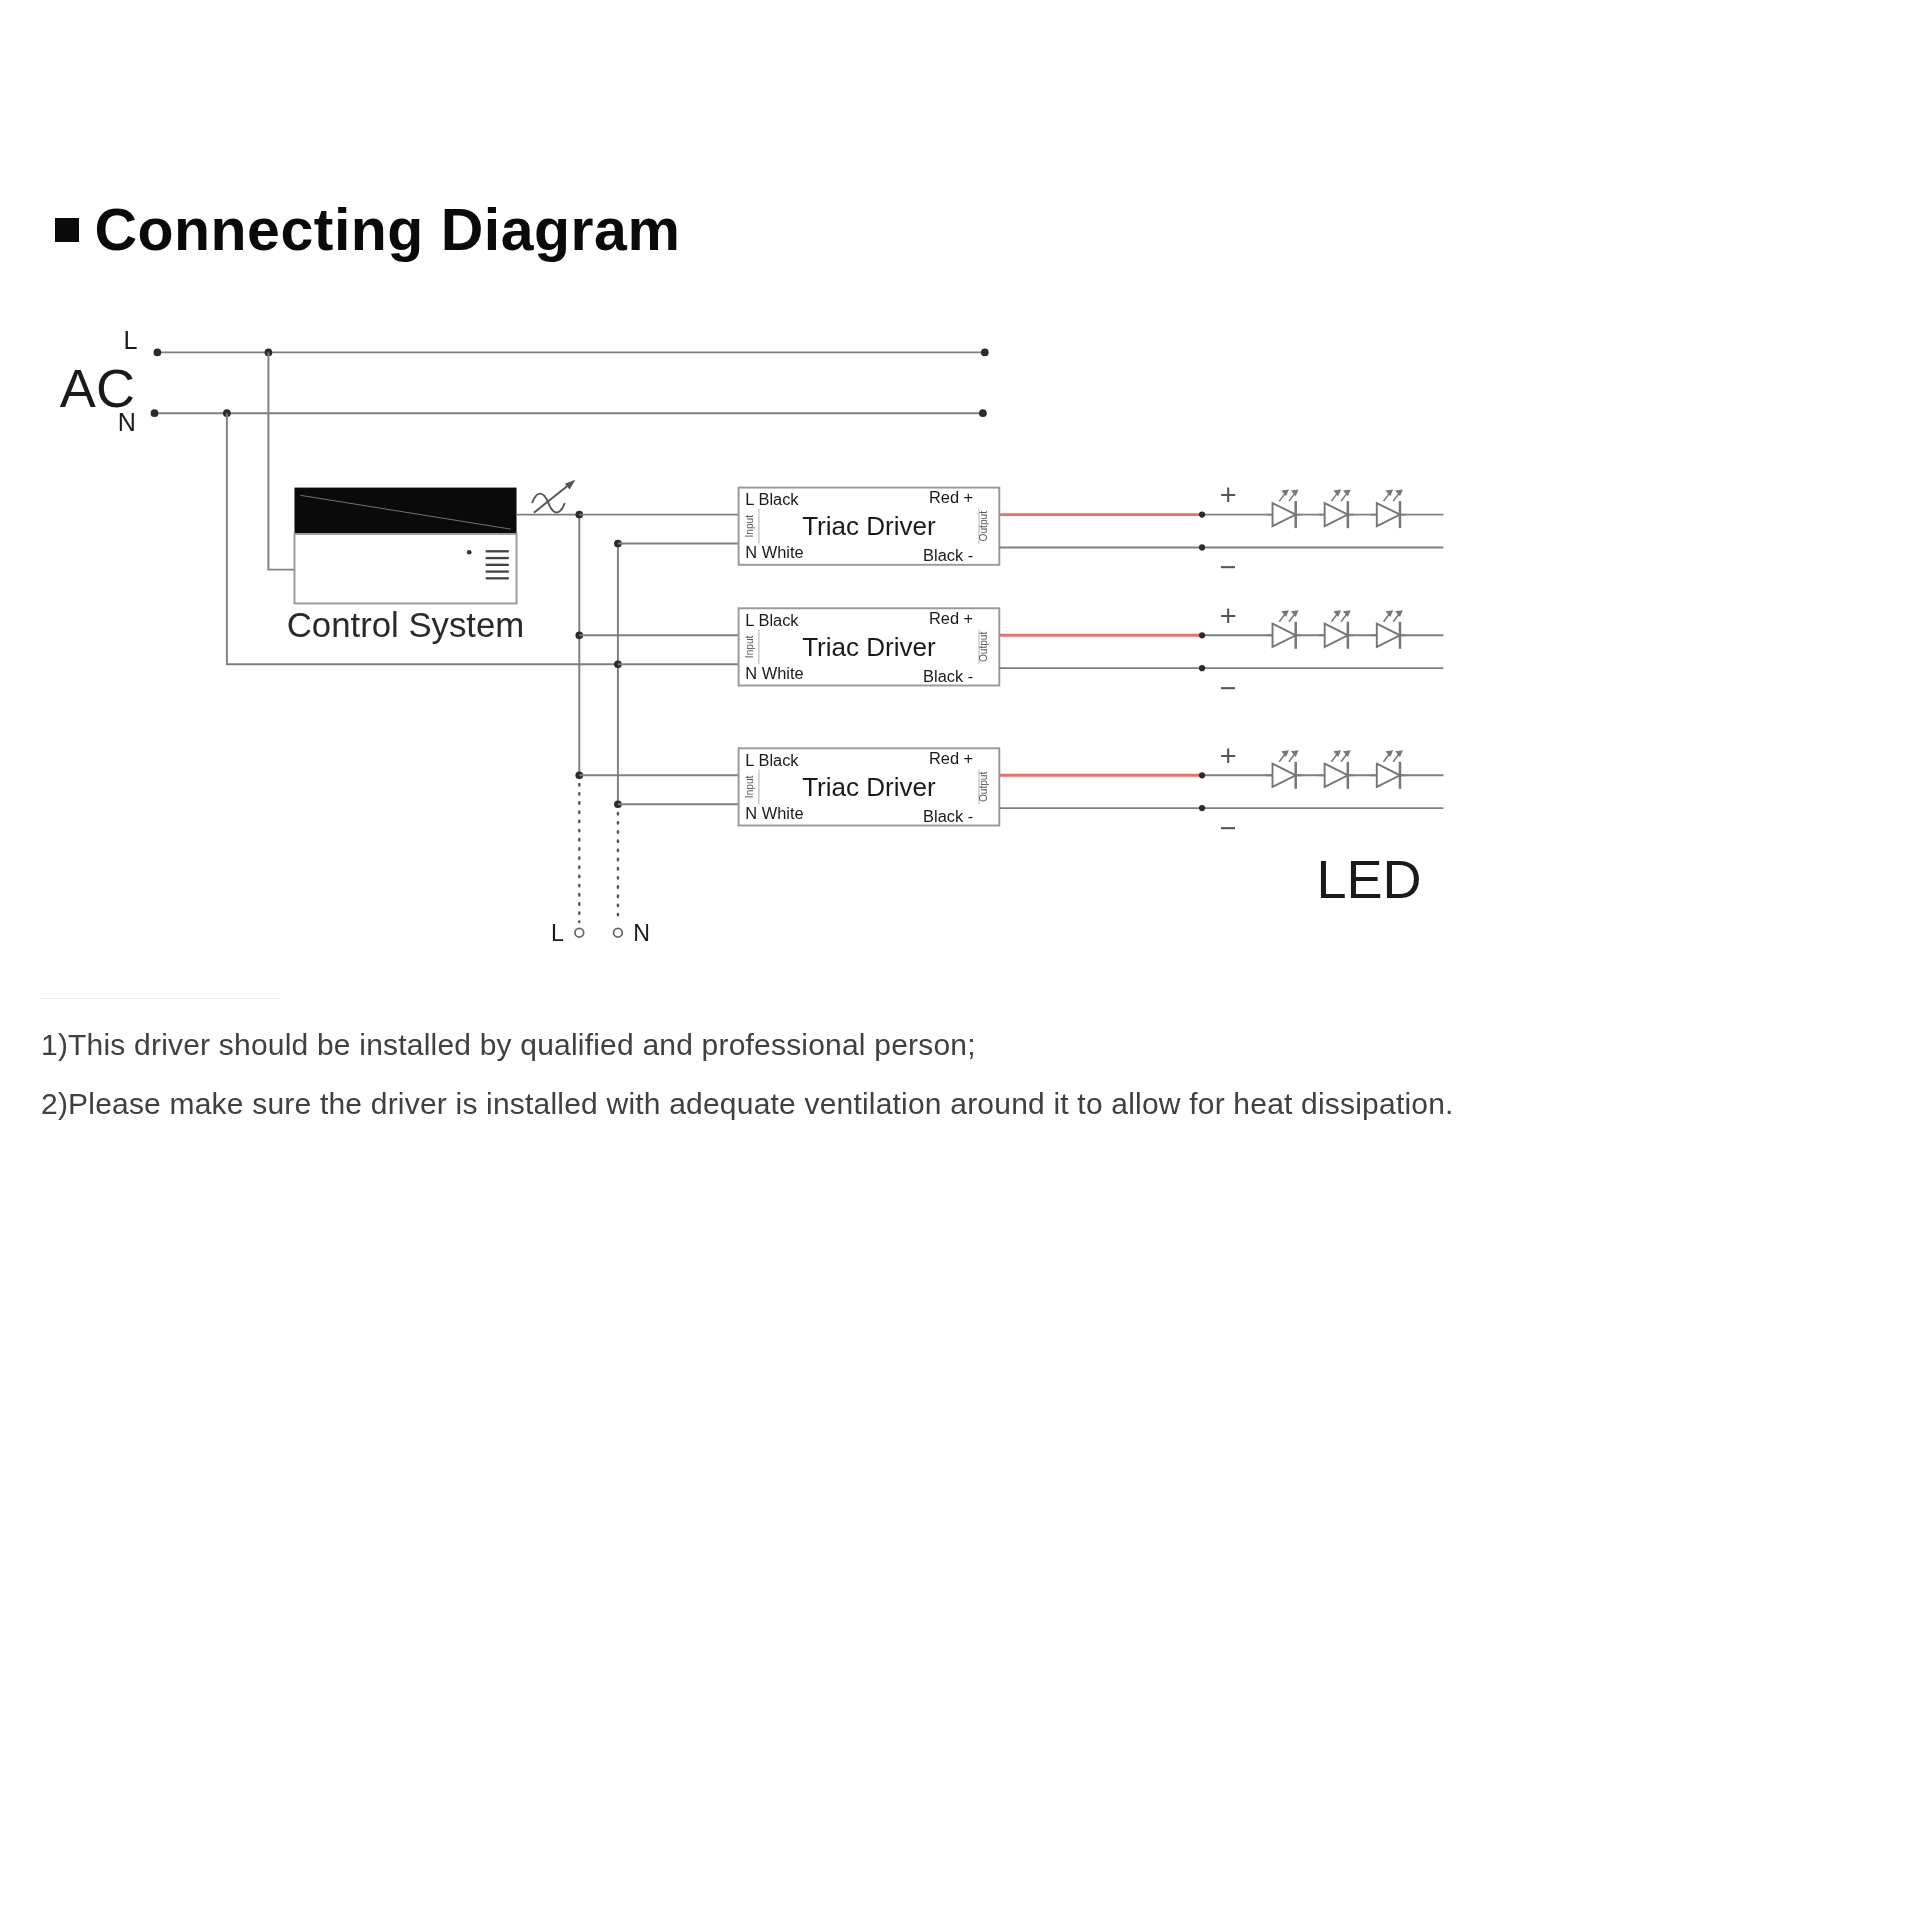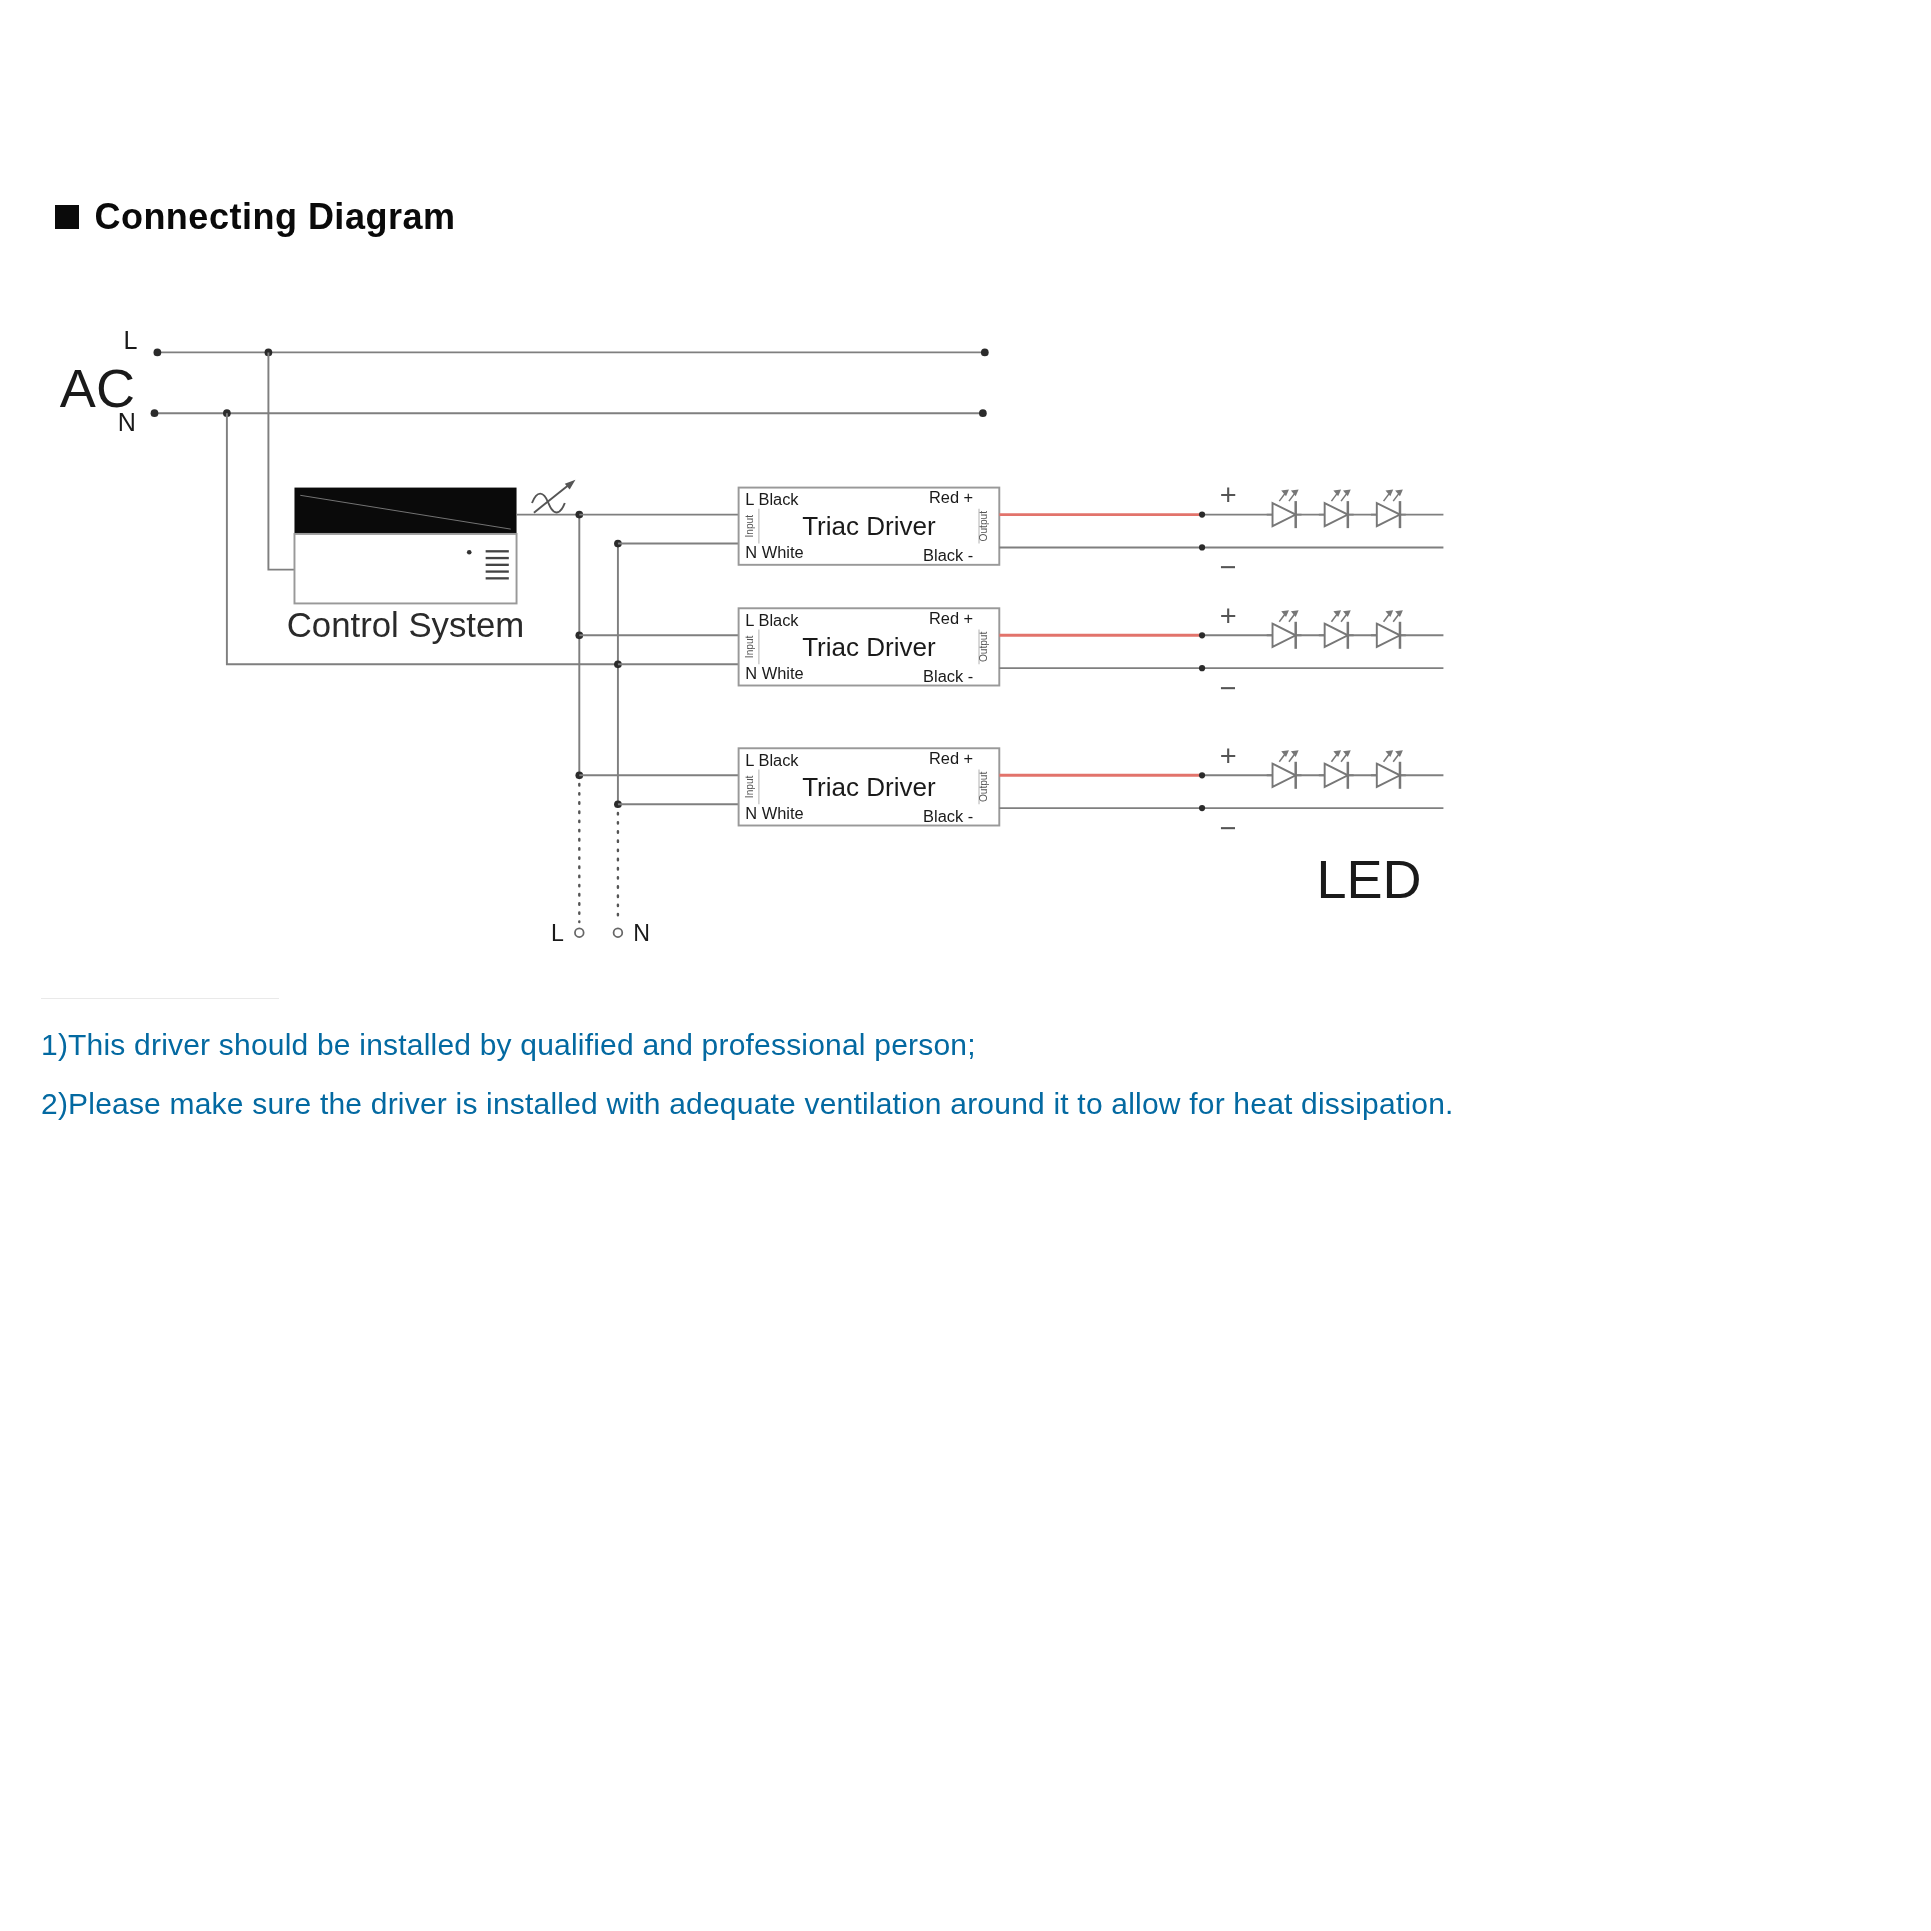--- a/index.html
+++ b/index.html
@@ -1,27 +1,27 @@
 <!DOCTYPE html>
 <html><head>
 <meta charset="utf-8">
 <style>
   * { margin:0; padding:0; box-sizing:border-box; }
   html, body { width:1931px; height:1931px; background:#ffffff; font-family:"Liberation Sans", sans-serif; }
   .page { position:relative; width:1931px; height:1931px; background:#ffffff; overflow:hidden; }
 
   .title-row { position:absolute; left:55px; top:196px; display:flex; align-items:center; gap:15.4px; }
   .title-square { width:24px; height:24px; background:#0a0a0a; flex:0 0 auto; }
-  .title-text { font-size:36px; font-weight:bold; color:#0a0a0a; letter-spacing:0.5px; }
+  .title-text { font-size:59px; font-weight:bold; color:#0a0a0a; letter-spacing:0.5px; }
 
   .diagram-svg { position:absolute; left:0; top:0; }
 
   .notes { position:absolute; left:41px; top:998px; width:1834px; }
   .notes-divider { width:238px; border-top:1.9px solid #e9e9e9; margin-bottom:29px; }
-  .note-line { font-size:30px; color:#0369a1; margin-bottom:25px; letter-spacing:0.2px; }
+  .note-line { font-size:30px; color:#404040; margin-bottom:25px; letter-spacing:0.2px; }
 
   svg text { font-family:"Liberation Sans", sans-serif; }
   .t-sm   { font-size:17px;  fill:#1a1a1a; }
   .t-tiny { font-size:10.5px; fill:#555; }
   .t-md   { font-size:27px;  fill:#1a1a1a; }
   .t-ac   { font-size:56px;  fill:#1a1a1a; }
   .t-ln   { font-size:26px;  fill:#1a1a1a; }
   .t-cs   { font-size:36px;  fill:#2a2a2a; }
   .t-led  { font-size:56px;  fill:#1a1a1a; }
   .t-pm   { font-size:30px;  fill:#555; }

